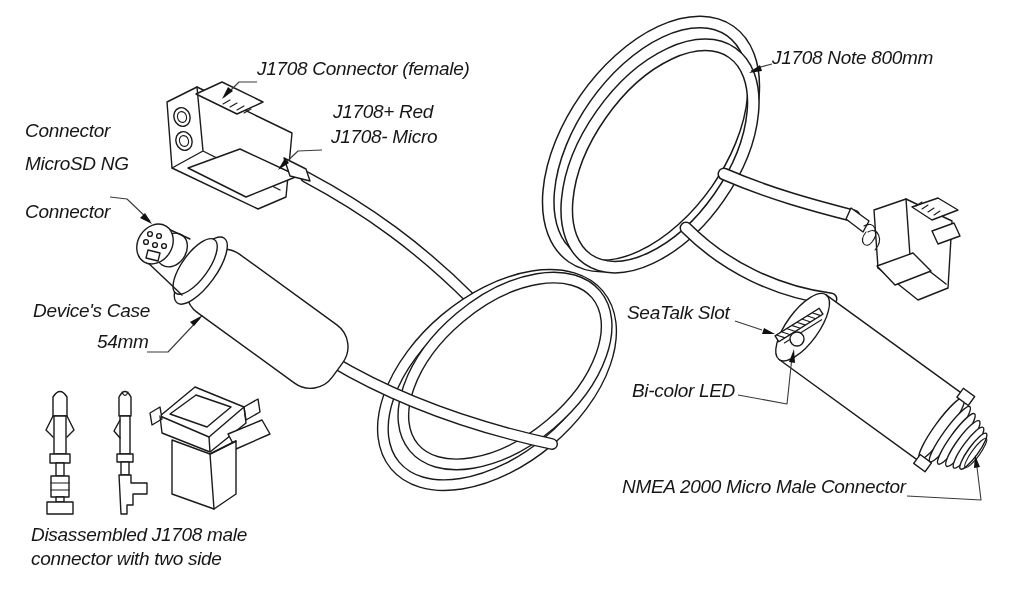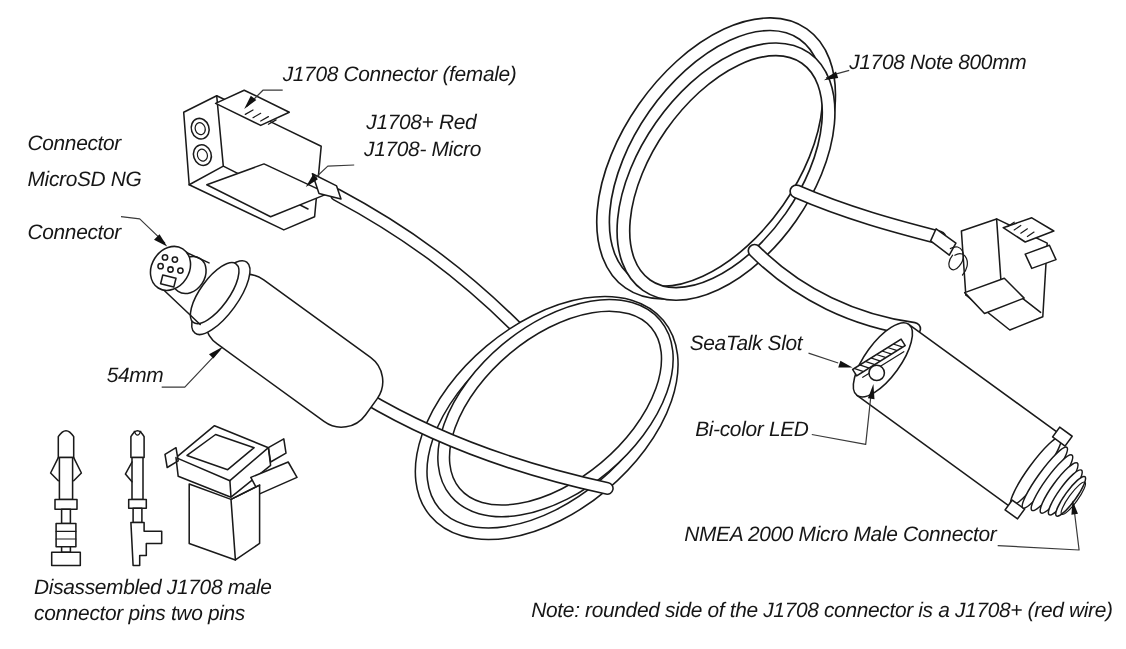--- a/index.html
+++ b/index.html
@@ -183,24 +183,24 @@
 </svg>
 
   <div class="lbl" style="left:257px;top:58px">J1708 Connector (female)</div>
   <div class="lbl" style="left:333px;top:101px">J1708+ Red</div>
   <div class="lbl" style="left:331px;top:126px">J1708- Micro</div>
 
   <div class="lbl" style="left:25px;top:120px">Connector</div>
   <div class="lbl" style="left:25px;top:153px">MicroSD NG</div>
   <div class="lbl" style="left:25px;top:201px">Connector</div>
 
+  <div class="lbl" style="left:33px;top:300px">Device's Case</div>
   <div class="lbl" style="left:97px;top:331px">54mm</div>
 
   <div class="lbl" style="left:31px;top:524px">Disassembled J1708 male</div>
-  <div class="lbl" style="left:31px;top:548px">connector pins two pins</div>
+  <div class="lbl" style="left:31px;top:548px">connector with two side</div>
 
   <div class="lbl" style="left:772px;top:47px">J1708 Note 800mm</div>
   <div class="lbl" style="left:627px;top:302px">SeaTalk Slot</div>
   <div class="lbl" style="left:632px;top:380px">Bi-color LED</div>
   <div class="lbl" style="left:622px;top:476px">NMEA 2000 Micro Male Connector</div>
 
-  <div class="lbl" style="left:483px;top:545px">Note: rounded side of the J1708 connector is a J1708+ (red wire)</div>
 </div>
 
 </body></html>

